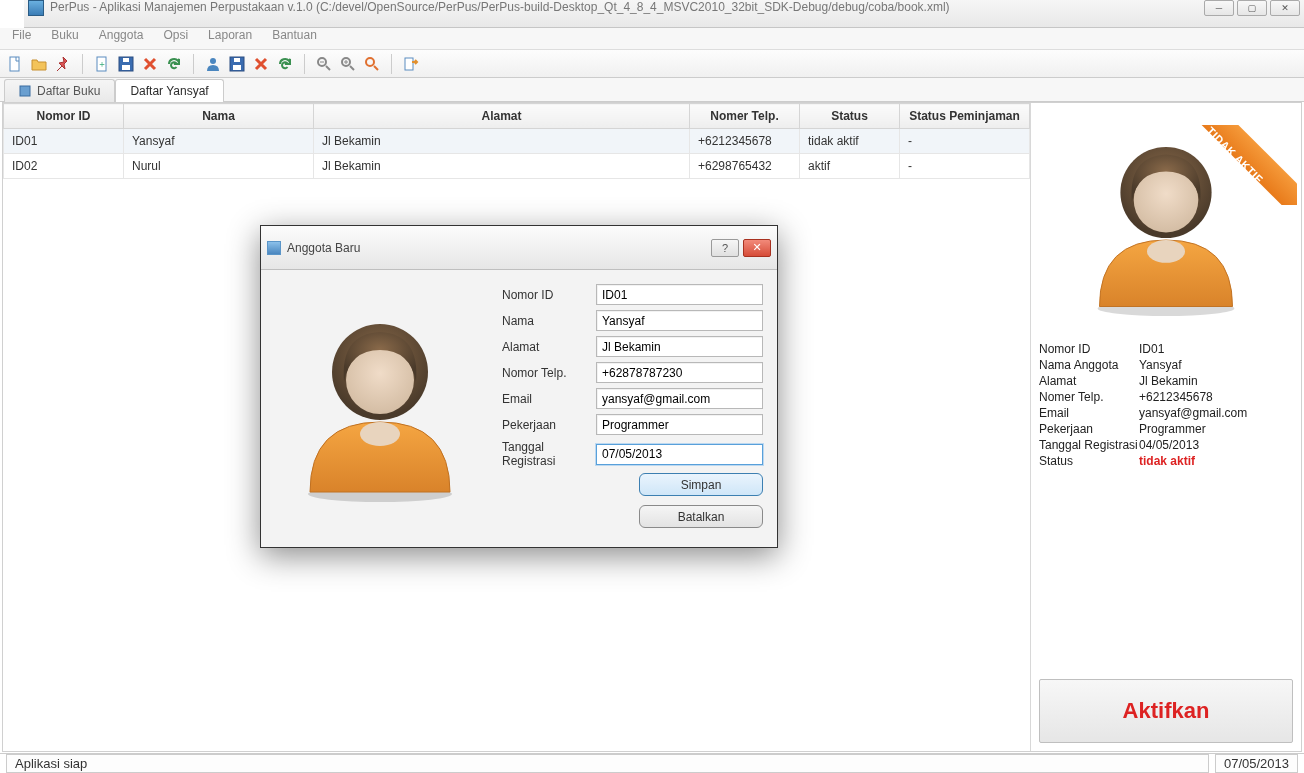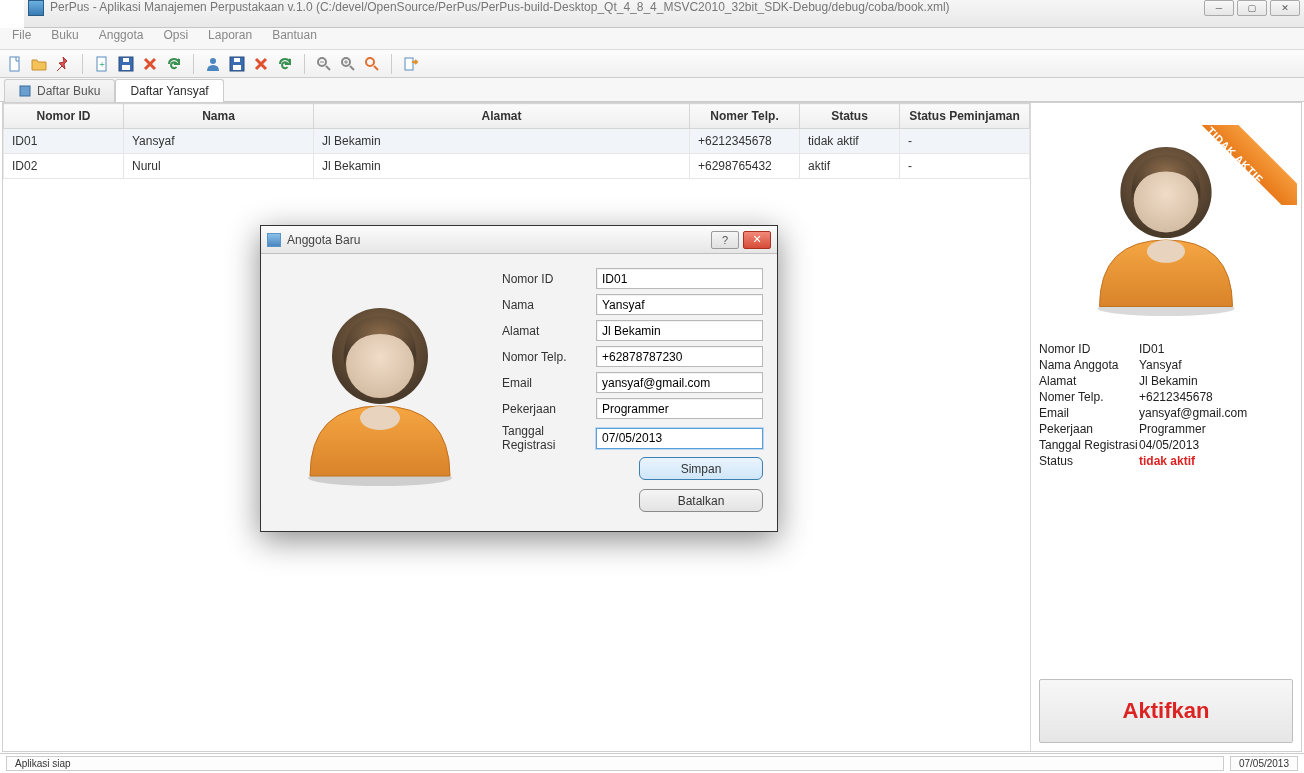--- a/index.html
+++ b/index.html
@@ -47,39 +47,39 @@
 .ribbon span { position: absolute; top: 24px; right: -18px; width: 160px; text-align: center; transform: rotate(45deg); color: #fff; font-size: 11px; font-weight: 600; letter-spacing: 0.5px; }
 .info-grid { font-size: 12px; color: #222; }
 .info-grid div { display:flex; padding: 1px 0;}
 .info-grid .lbl { width: 100px; }
 .info-grid .val { flex:1; }
 .info-grid .val.red { color: #d22; font-weight: 600; }
 .activate-btn { margin-top: auto; height: 64px; background: linear-gradient(#f7f7f7,#e6e6e6); border: 1px solid #bfbfbf; border-radius: 2px; display:flex; align-items:center; justify-content:center; color:#d22; font-size: 22px; font-weight: 700; }
 
 
 .dialog { position: absolute; left: 260px; top: 225px; width: 518px; background: #f3f3f3; border: 1px solid #333; box-shadow: 0 8px 30px rgba(0,0,0,.45); }
-.dlg-title { height: 28px; background: linear-gradient(#fcfcfc,#e6e6e6); border-bottom: 1px solid #bfbfbf; display:flex; align-items:center; padding: 0 6px; justify-content: center; }
+.dlg-title { height: 44px; background: linear-gradient(#fcfcfc,#e6e6e6); border-bottom: 1px solid #bfbfbf; display:flex; align-items:center; padding: 0 6px; justify-content: center; }
 .dlg-title .ico { width:14px; height:14px; border:1px solid #5a95c8; background:linear-gradient(#8bc0ea,#4a86bf); margin-right:6px;}
 .dlg-title .txt { flex:1; color:#444; font-size: 12px; }
 .dlg-btns { display:flex; gap:4px;}
 .dlg-btn { width:28px; height:18px; border:1px solid #9a9a9a; border-radius:2px; background:linear-gradient(#f6f6f6,#e0e0e0); display:flex; align-items:center; justify-content:center; font-size:11px; color:#555;}
 .dlg-btn.close { background: linear-gradient(#f28a7a,#d64c38); border-color:#a83120; color:#fff; }
 .dlg-body { padding: 14px; display:flex; gap:18px; background:#f3f3f3;}
 .dlg-avatar { width: 220px; display:flex; align-items:flex-start; justify-content:center; padding-top:18px; }
 .dlg-form { flex:1; }
 .frow { display:flex; align-items:center; margin-bottom: 5px; }
 .frow .flbl { width: 94px; font-size:12px; color:#333;}
 .frow input { flex:1; height:21px; border:1px solid #b8b8b8; background:#fff; padding:0 5px; font-size:12px; box-shadow: inset 1px 1px 0 rgba(0,0,0,.05);}
 .frow input.focus { border-color:#58a0da; box-shadow: 0 0 0 1px #bcd8f0;}
 .btnrow { display:flex; justify-content:flex-end; margin-top:4px;}
 .dbtn { width: 124px; height:23px; border:1px solid #8a8a8a; background:linear-gradient(#f5f5f5,#e3e3e3); font-size:12px; color:#333; border-radius:6px; margin-bottom:5px;}
 .dbtn.primary { border-color:#3c7fb1; background:linear-gradient(#eaf4fd,#cfe6f8); }
 
 
-.statusbar { position:absolute; bottom:0; left:0; right:0; height:20px; border-top:1px solid #ccc; display:flex; align-items:center; padding:0 6px; font-size:10px; background:#fff;}
+.statusbar { position:absolute; bottom:0; left:0; right:0; height:20px; border-top:1px solid #ccc; display:flex; align-items:center; padding:0 6px; font-size:13px; background:#fff;}
 .statusbar .st-right { margin-left:auto; border:1px solid #ccc; padding:1px 8px; background:#fdfdfd;}
 .statusbar .st-left { border:1px solid #ccc; padding:1px 8px; flex:1; margin-right:6px; background:#fdfdfd;}
 
 
 .avatar-lg { width: 200px; height: 200px; }
 .avatar-md { width: 190px; height: 200px; }
 </style>
 </head>
 <body>
 

